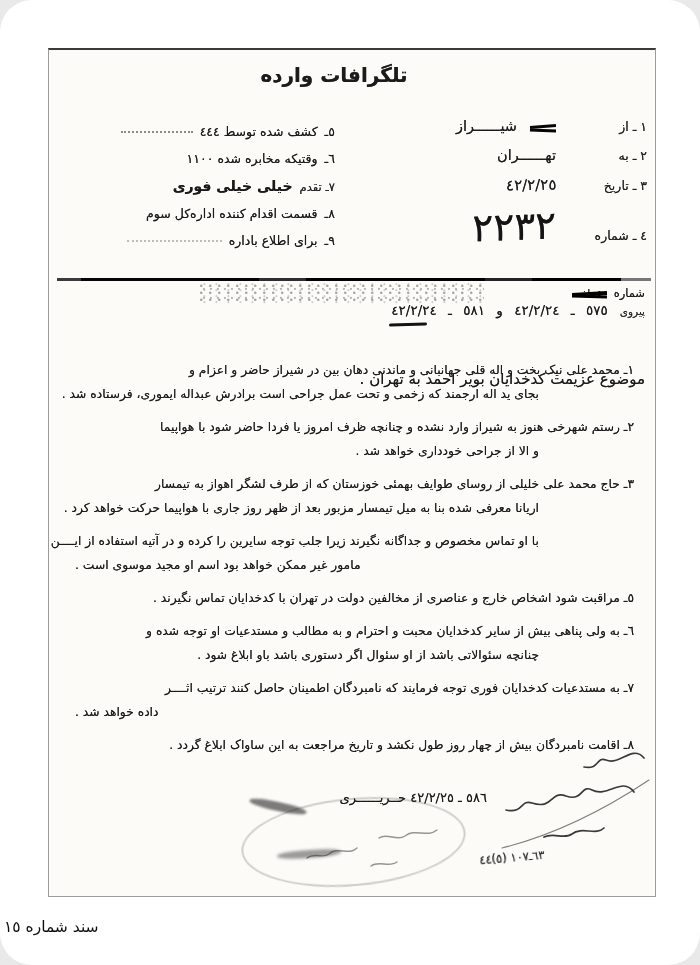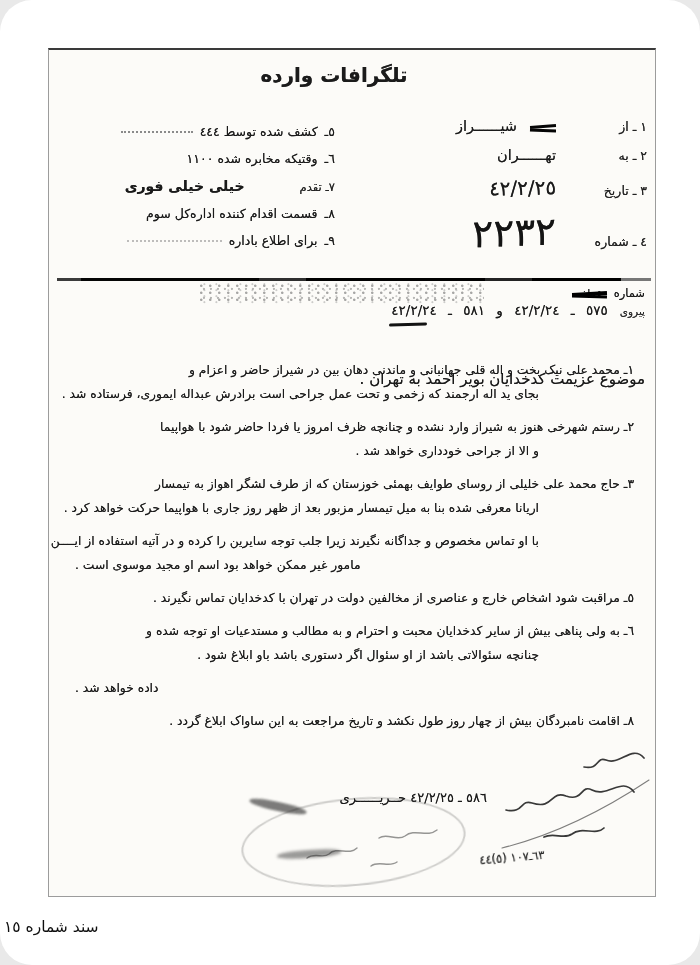--- a/index.html
+++ b/index.html
@@ -23,29 +23,29 @@
   .rcol { position:absolute; top:68px; right:8px; width:230px; }
   .rrow { display:flex; align-items:baseline; gap:13px; margin-bottom:13px; }
   .rlabel { width:78px; font-size:12.5px; flex:none; color:#222; }
   .rvalue { font-size:14.5px; letter-spacing:2px; }
   .strike-mark { flex:none; width:26px; height:9px; position:relative; top:2px; }
   .strike-mark::before, .strike-mark::after {
     content:""; position:absolute; left:0; right:0; height:3px; background:#050505;
   }
   .strike-mark::before { top:1px; transform:rotate(-4deg); }
   .strike-mark::after  { top:5px; transform:rotate(2deg); }
-  .hand-date { font-size:20px; letter-spacing:4px; transform:rotate(-1deg); }
+  .hand-date { font-size:15px; letter-spacing:4px; transform:rotate(-1deg); }
   .big-number {
     font-size:39px; letter-spacing:6px; line-height:1; color:#141414;
     transform:rotate(-2deg) skewX(-4deg); font-weight:400;
   }
   
   .lcol { position:absolute; top:74px; left:14px; width:272px; }
   .lrow { display:flex; align-items:baseline; gap:7px; margin-bottom:12px; font-size:12.5px; }
-  .lrow .small-label { font-size:11.5px; color:#242424;margin-left:48px; }
+  .lrow .small-label { font-size:11.5px; color:#242424; }
   .hand-urgent { font-size:14px; font-weight:bold; letter-spacing:1px; filter:blur(.2px); }
   .dots { flex:none; align-self:center; border-bottom:2px dotted #8a8a8a; height:2px; }
   .dots.d5 { width:72px; }
   .dots.d9 { width:95px; opacity:.55; }
   
   .divider {
     position:absolute; top:228px; left:8px; width:594px; height:3px;
     background:linear-gradient(90deg,#3b3b3b 0 4%,#050505 4% 34%,#2e2e2e 34% 42%,#000 42% 72%,#232323 72% 80%,#000 80% 95%,#777 95% 100%);
   }
   .smudge {
@@ -191,20 +191,21 @@
           <div class="bline left">مامور غیر ممکن خواهد بود اسم او مجید موسوی است .</div>
         </div>
         <div class="para">
           <div class="bline full">٥ـ مراقبت شود اشخاص خارج و عناصری از مخالفین دولت در تهران با کدخدایان تماس نگیرند .</div>
         </div>
         <div class="para">
           <div class="bline full">٦ـ به ولی پناهی بیش از سایر کدخدایان محبت و احترام و به مطالب و مستدعیات او توجه شده و</div>
           <div class="bline indent">چنانچه سئوالاتی باشد از او سئوال اگر دستوری باشد باو ابلاغ شود .</div>
         </div>
         <div class="para">
+          <div class="bline full">٧ـ به مستدعیات کدخدایان فوری توجه فرمایند که نامبردگان اطمینان حاصل کنند ترتیب اثــــر</div>
           <div class="bline left">داده خواهد شد .</div>
         </div>
         <div class="para">
           <div class="bline full">٨ـ اقامت نامبردگان بیش از چهار روز طول نکشد و تاریخ مراجعت به این ساواک ابلاغ گردد .</div>
         </div>
       </div>
 
     <div class="dispatch">٥٨٦ ـ ٤٢/٢/٢٥  حــریــــــری</div>
 
     <svg class="sig" viewBox="0 0 175 125" fill="none">

